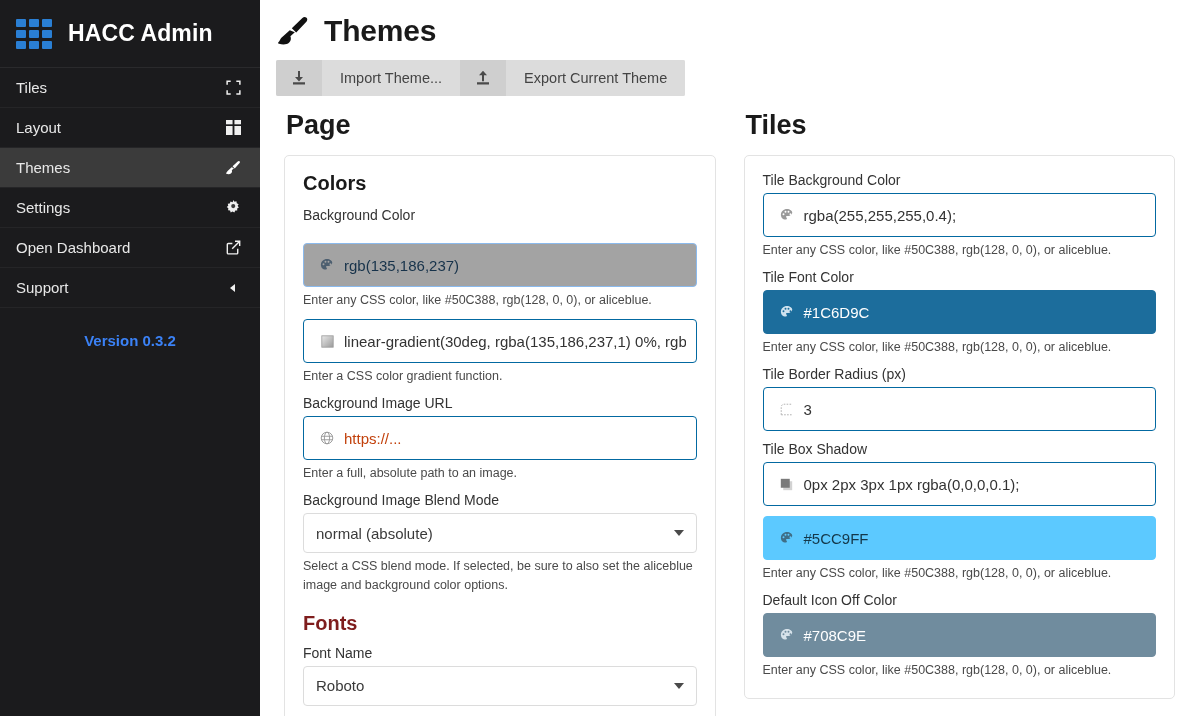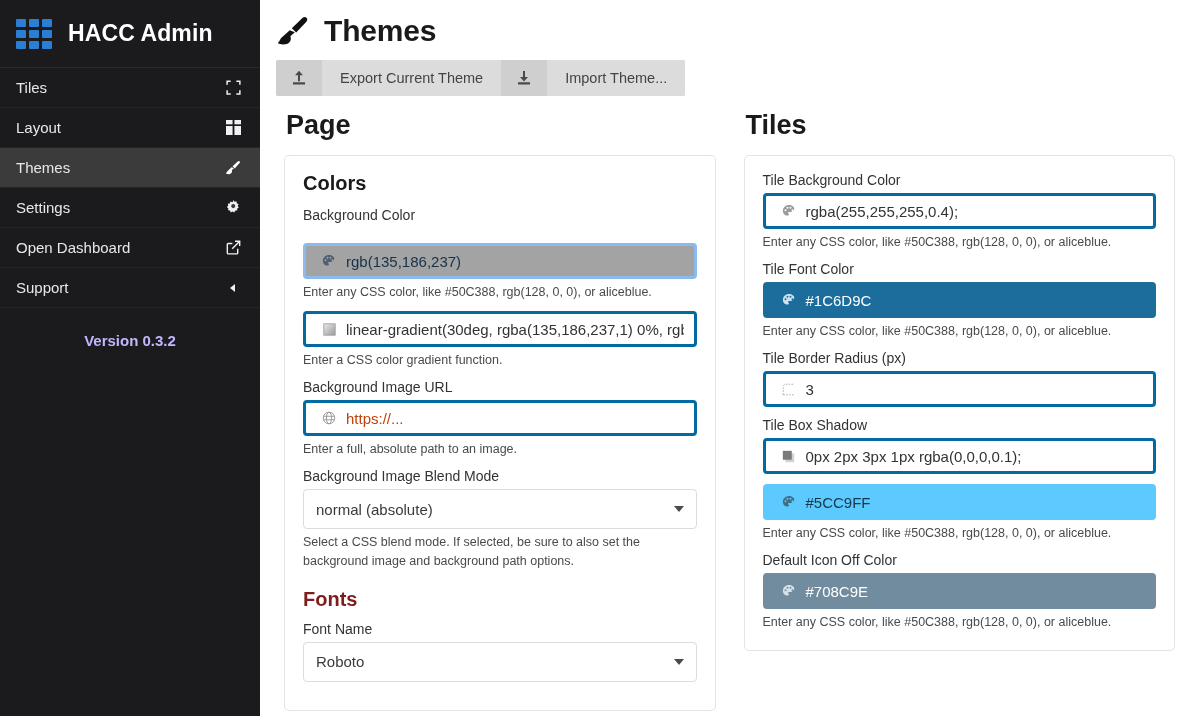--- a/index.html
+++ b/index.html
@@ -52,21 +52,21 @@
     width: 18px; height: 18px;
     display: flex; align-items: center; justify-content: center;
     color: #f0f0f0;
   }
   .nav-icon svg { display: block; }
   .version {
     margin-top: 24px;
     text-align: center;
     font-size: 15px;
     font-weight: bold;
-    color: #c4b5fd;
+    color: #3b82f6;
   }
 
   
   .main {
     flex: 1; height: 716px;
     background: #fff;
     overflow: hidden;
     position: relative;
   }
   .page-header {
@@ -125,22 +125,22 @@
   .card-heading {
     font-size: 20px; font-weight: bold; color: #1a1a1a;
     margin-bottom: 12px;
   }
   .field { margin-bottom: 10px; }
   .field-label {
     font-size: 14px; color: #333; margin-bottom: 5px; display: block;
   }
   .input-wrap {
     display: flex; align-items: center;
-    height: 36px;
-    border: 3px solid #0369a1;
+    height: 44px;
+    border: 1px solid #0369a1;
     border-radius: 4px;
     background: #fff;
     padding: 12px 10px;
     overflow: hidden;
   }
   .input-wrap .in-ico {
     width: 26px; min-width: 26px;
     display: flex; align-items: center; justify-content: center;
     color: #8c8c8c;
   }
@@ -272,38 +272,38 @@
       <span class="brush-icon">
         <svg width="32" height="32" viewBox="0 0 16 16" fill="#111111">
           <path d="M14.6 1.3c-.5-.5-1.3-.4-1.9.2L7.4 6.6l2.2 2.2 5.2-5.6c.5-.6.5-1.4-.2-1.9z"></path>
           <path d="M6.4 7.6L2.2 11.4c-.6.6-.8 1.6-1.5 2.2-.3.3-.2.7.3.8 1.6.5 3.9.6 5.1-.6 1-1.1 1-2.3.6-3.2l2.2-2-2.5-1z"></path>
         </svg>
       </span>
       <h1 class="page-title">Themes</h1>
     </div>
 
     <div class="toolbar">
+      <div class="tb-btn tb-import">
+        <span class="tb-ico">
+          <svg width="16" height="16" viewBox="0 0 16 16" fill="#4a4a4a">
+            <path d="M7 1h2v6h3l-4 4.4L4 7h3V1z"></path>
+            <path d="M2 12.2h12v2.2H2z"></path>
+          </svg>
+        </span>
+        <span class="tb-lbl">Import Theme...</span>
+      </div>
       <div class="tb-btn tb-export">
         <span class="tb-ico">
           <svg width="16" height="16" viewBox="0 0 16 16" fill="#4a4a4a">
             <path d="M8 .8l4 4.4H9v6H7v-6H4L8 .8z"></path>
             <path d="M2 12.2h12v2.2H2z"></path>
           </svg>
         </span>
         <span class="tb-lbl">Export Current Theme</span>
       </div>
-      <div class="tb-btn tb-import">
-        <span class="tb-ico">
-          <svg width="16" height="16" viewBox="0 0 16 16" fill="#4a4a4a">
-            <path d="M7 1h2v6h3l-4 4.4L4 7h3V1z"></path>
-            <path d="M2 12.2h12v2.2H2z"></path>
-          </svg>
-        </span>
-        <span class="tb-lbl">Import Theme...</span>
-      </div>
     </div>
 
     <div class="columns">
 
       <section class="col">
         <h2 class="col-title">Page</h2>
         <div class="card">
           <div class="card-heading">Colors</div>
 
           <div class="field">
@@ -351,21 +351,21 @@
             </div>
             <div class="help">Enter a full, absolute path to an image.</div>
           </div>
 
           <div class="field">
             <label class="field-label">Background Image Blend Mode</label>
             <div class="select-wrap">
               <span class="sel-val">normal (absolute)</span>
               <span class="caret"></span>
             </div>
-            <div class="help">Select a CSS blend mode. If selected, be sure to also set the background image and background path options.</div>
+            <div class="help">Select a CSS blend mode. If selected, be sure to also set the aliceblue image and background color options.</div>
           </div>
 
           <div class="section-heading-inline">Fonts</div>
 
           <div class="field">
             <label class="field-label">Font Name</label>
             <div class="select-wrap">
               <span class="sel-val">Roboto</span>
               <span class="caret"></span>
             </div>

